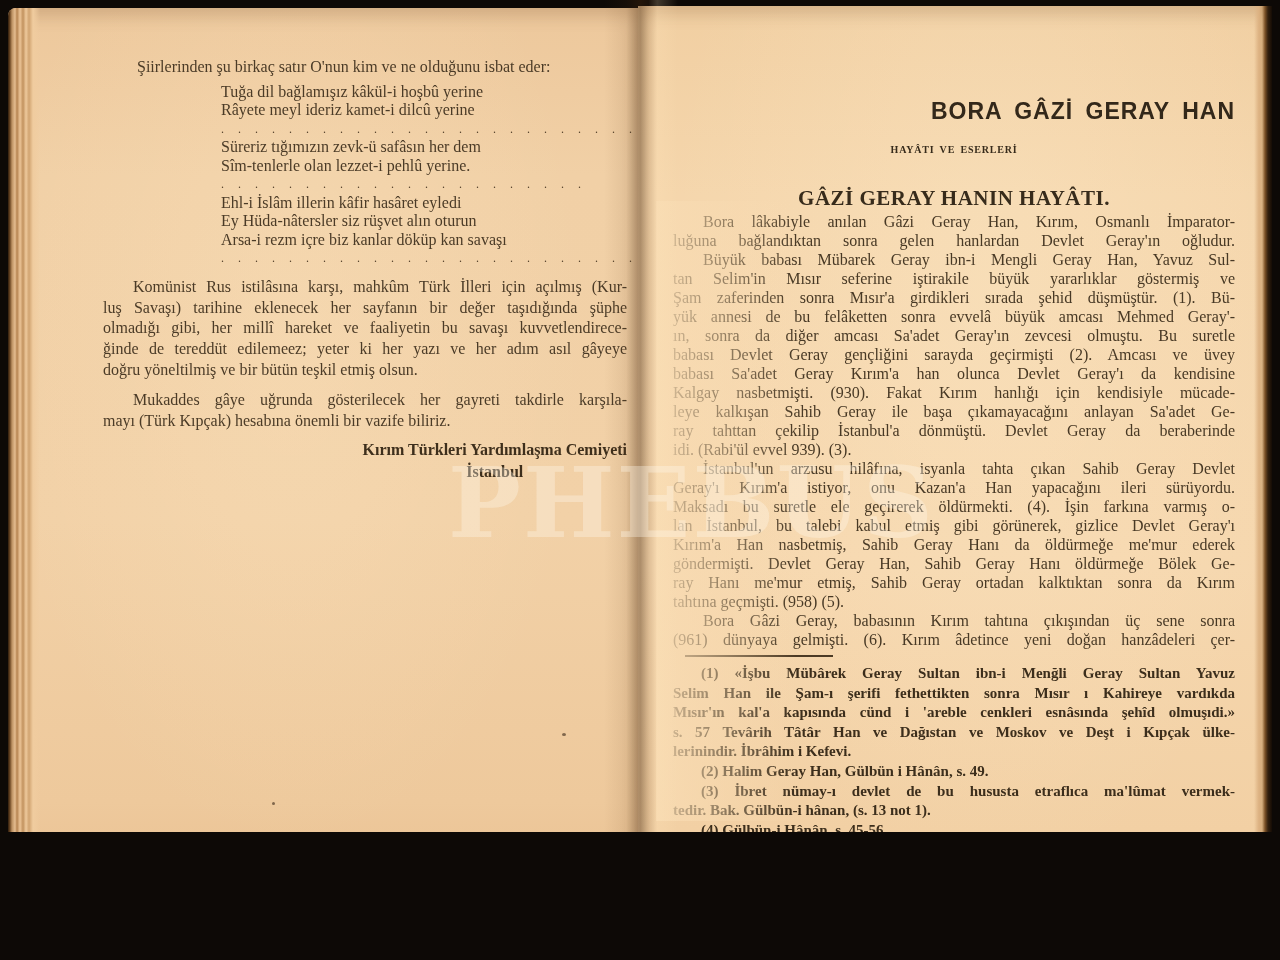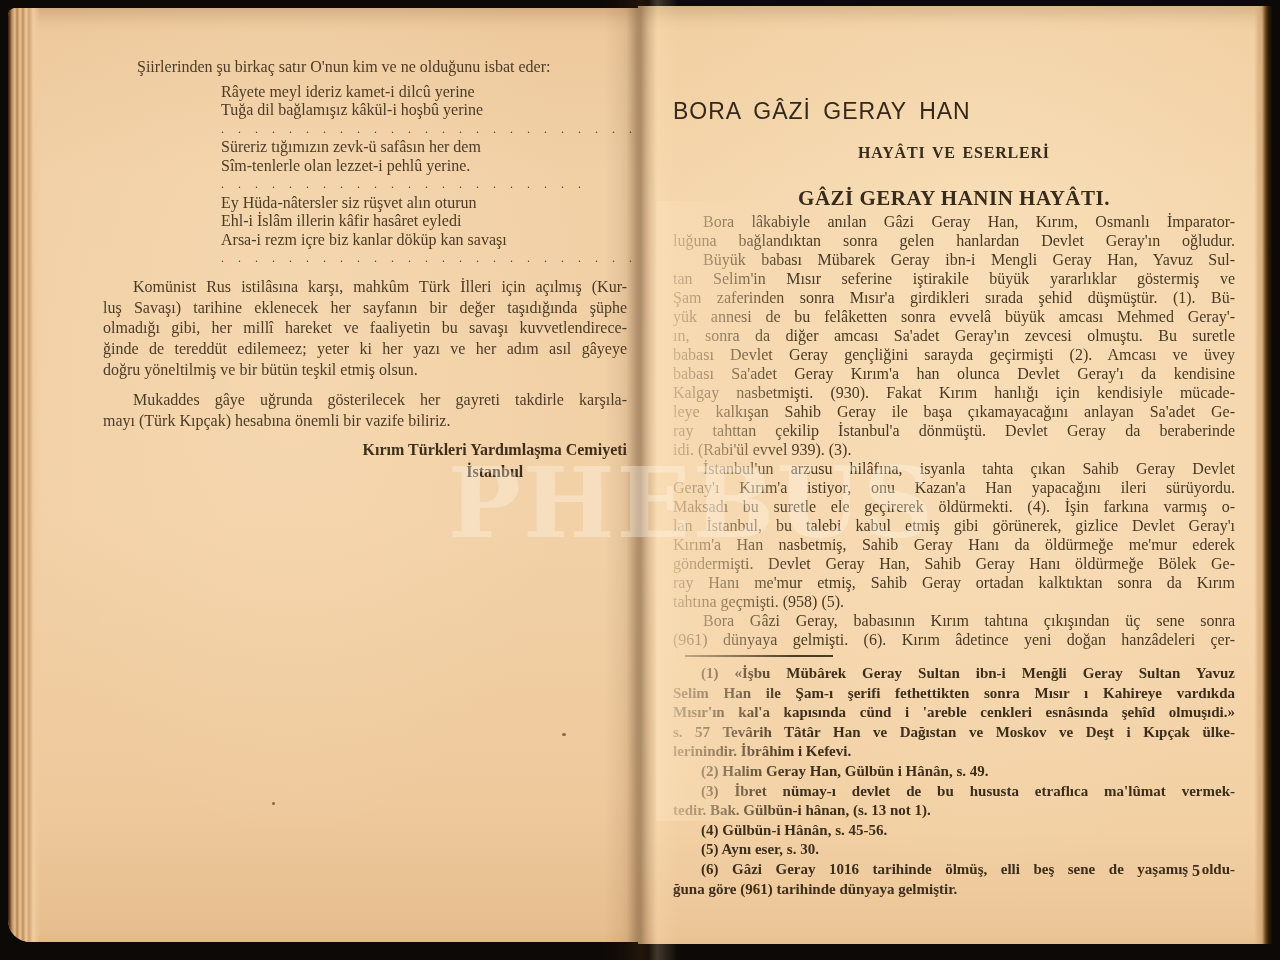--- a/index.html
+++ b/index.html
@@ -1,16 +1,16 @@
 <!DOCTYPE html>
 <html><head>
 <meta charset="utf-8">
 <style>
   html,body{margin:0;padding:0;background:#0d0906;}
-  .stage{position:relative;width:1280px;height:960px;overflow:hidden;
+  .stage{position:relative;width:1280px;height:832px;overflow:hidden;
          background:#0d0906;font-family:"Liberation Serif",serif;}
   
   .page{position:absolute;box-shadow:inset 0 8px 16px rgba(110,70,30,.22);}
   .page-left{left:8px;top:8px;width:630px;height:934px;
     background:
       radial-gradient(ellipse at 45% 35%, rgba(255,235,200,.25), rgba(0,0,0,0) 60%),
       linear-gradient(to bottom, #edc89c 0%, #f1d0a6 18%, #f2d1a7 55%, #eec99c 85%, #e6bd8e 100%);
     border-bottom-left-radius:22px;border-top-left-radius:8px;}
   .page-right{left:638px;top:6px;width:634px;height:938px;
     background:
@@ -40,25 +40,25 @@
   .poem-line.dots,.line.dots{font-size:12px;letter-spacing:5.5px;color:#55432d;
     line-height:18.5px;text-align:left;text-align-last:left;}
   .para{margin:0;}
   .para-gap{margin-top:9px;}
   .line{text-align:justify;text-align-last:justify;line-height:inherit;}
   .line.last{text-align-last:left;}
   .justify-all .line.last{text-align-last:justify;}
   .indent .line.first{text-indent:30px;}
   .signature{margin-top:8px;margin-left:auto;margin-right:0;width:max-content;
     text-align:center;font-weight:bold;color:#3e2f1c;line-height:22px;font-size:16px;}
-  .rp-title{position:absolute;left:35px;top:92px;width:562px;text-align:left;
-    font-family:"Liberation Sans",sans-serif;font-weight:normal;font-size:23px;
+  .rp-title{position:absolute;left:35px;top:92px;width:562px;text-align:right;
+    font-family:"Liberation Sans",sans-serif;font-weight:bold;font-size:23px;
     letter-spacing:1px;word-spacing:5px;color:#33281a;}
   .rp-subtitle{position:absolute;left:35px;top:138px;width:562px;text-align:center;
-    font-weight:bold;font-size:16px;letter-spacing:.8px;word-spacing:2px;color:#372b1b;}
+    font-weight:bold;font-size:10px;letter-spacing:.8px;word-spacing:2px;color:#372b1b;}
   .rp-heading{position:absolute;left:35px;top:180px;width:562px;text-align:center;
     font-weight:bold;font-size:21px;letter-spacing:.5px;color:#372b1b;}
   .rp-body{position:absolute;left:35px;top:206px;width:562px;color:#48392575;
     color:#483925;font-size:16px;line-height:19px;}
   .footnote-rule{width:148px;height:0;border-top:2px solid #4c3a24;margin:6px 0 7px 12px;}
   .footnotes{font-size:15px;font-weight:bold;line-height:19.6px;color:#3c2e1c;}
   .footnotes .indent .line.first{text-indent:28px;}
   .page-number{position:absolute;left:554px;top:856px;font-weight:bold;font-size:16px;
     color:#3c2e1c;}
   
@@ -73,28 +73,28 @@
 </head>
 <body>
 
 <div class="stage">
 
   <div class="page page-left">
     <div class="edge-stack"></div>
     <div class="lp-content">
       <div class="intro">Şiirlerinden şu birkaç satır O'nun kim ve ne olduğunu isbat eder:</div>
       <div class="poem">
+          <div class="poem-line">Tuğa dil bağlamışız kâkül-i hoşbû yerine</div>
           <div class="poem-line first">Râyete meyl ideriz kamet-i dilcû yerine</div>
-          <div class="poem-line">Tuğa dil bağlamışız kâkül-i hoşbû yerine</div>
           <div class="poem-line dots">. . . . . . . . . . . . . . . . . . . . . . . . . .</div>
           <div class="poem-line">Süreriz tığımızın zevk-ü safâsın her dem</div>
           <div class="poem-line">Sîm-tenlerle olan lezzet-i pehlû yerine.</div>
           <div class="poem-line dots">. . . . . . . . . . .   . . . . . . .  . . . .</div>
+          <div class="poem-line">Ehl-i İslâm illerin kâfir hasâret eyledi</div>
           <div class="poem-line">Ey Hüda-nâtersler siz rüşvet alın oturun</div>
-          <div class="poem-line">Ehl-i İslâm illerin kâfir hasâret eyledi</div>
           <div class="poem-line">Arsa-i rezm içre biz kanlar döküp kan savaşı</div>
           <div class="poem-line dots last">. . . . . . . . . . . . . . . . . . . . . . . . .</div>
         </div>
       <div class="para para-gap indent">
           <div class="line first">Komünist Rus istilâsına karşı, mahkûm Türk İlleri için açılmış (Kur-</div>
           <div class="line">luş Savaşı) tarihine eklenecek her sayfanın bir değer taşıdığında şüphe</div>
           <div class="line">olmadığı gibi, her millî hareket ve faaliyetin bu savaşı kuvvetlendirece-</div>
           <div class="line">ğinde de tereddüt edilemeez; yeter ki her yazı ve her adım asıl gâyeye</div>
           <div class="line last">doğru yöneltilmiş ve bir bütün teşkil etmiş olsun.</div>
         </div>

